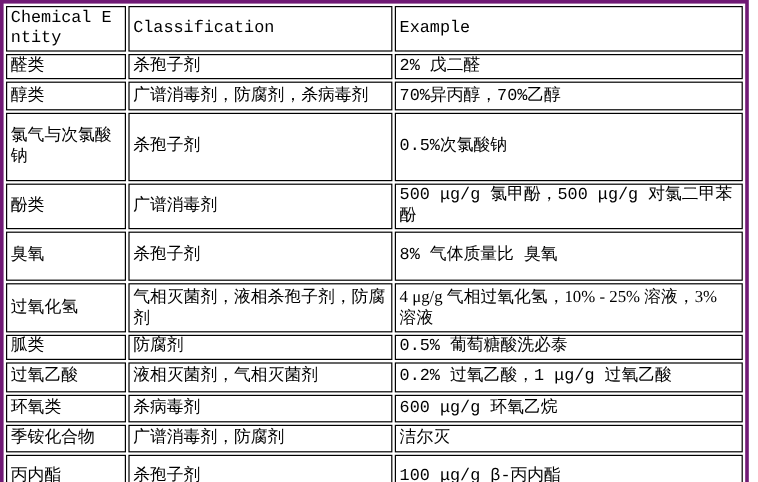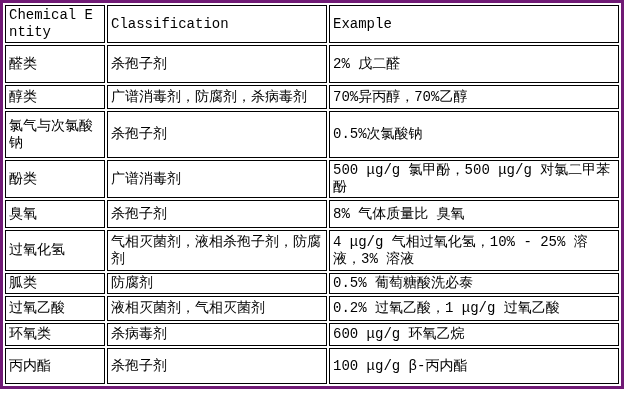--- a/index.html
+++ b/index.html
@@ -50,65 +50,70 @@
       <col class="c-example">
     </colgroup>
     <thead>
       <tr style="height:38px;">
         <th>Chemical Entity</th>
         <th>Classification</th>
         <th>Example</th>
       </tr>
     </thead>
     <tbody>
-      <tr style="height:38px;margin-left:28px;">
+      <tr style="height:21px;margin-left:28px;">
         <td>醛类</td>
         <td>杀孢子剂</td>
         <td>2% 戊二醛</td>
       </tr>
       <tr style="height:24px;">
         <td>醇类</td>
         <td>广谱消毒剂，防腐剂，杀病毒剂</td>
         <td>70%异丙醇，70%乙醇</td>
       </tr>
-      <tr style="height:47px;">
+      <tr style="height:57px;">
         <td>氯气与次氯酸钠</td>
         <td>杀孢子剂</td>
         <td>0.5%次氯酸钠</td>
       </tr>
       <tr style="height:38px;">
         <td>酚类</td>
         <td>广谱消毒剂</td>
         <td>500 μg/g 氯甲酚，500 μg/g 对氯二甲苯酚</td>
       </tr>
-      <tr style="height:28px;">
+      <tr style="height:41px;">
         <td>臭氧</td>
         <td>杀孢子剂</td>
         <td>8% 气体质量比 臭氧</td>
       </tr>
-      <tr style="height:41px;">
+      <tr style="height:41px;font-family:Liberation Serif, serif;">
         <td>过氧化氢</td>
         <td>气相灭菌剂，液相杀孢子剂，防腐剂</td>
         <td>4 μg/g 气相过氧化氢，10% - 25% 溶液，3% 溶液</td>
       </tr>
       <tr style="height:20px;">
         <td>胍类</td>
         <td>防腐剂</td>
         <td>0.5% 葡萄糖酸洗必泰</td>
       </tr>
       <tr style="height:25px;">
         <td>过氧乙酸</td>
         <td>液相灭菌剂，气相灭菌剂</td>
         <td>0.2% 过氧乙酸，1 μg/g 过氧乙酸</td>
       </tr>
       <tr style="height:23px;">
         <td>环氧类</td>
         <td>杀病毒剂</td>
         <td>600 μg/g 环氧乙烷</td>
       </tr>
+      <tr style="height:23px;">
+        <td>季铵化合物</td>
+        <td>广谱消毒剂，防腐剂</td>
+        <td>洁尔灭</td>
+      </tr>
       <tr style="height:36px;">
         <td>丙内酯</td>
         <td>杀孢子剂</td>
         <td>100 μg/g β-丙内酯</td>
       </tr>
     </tbody>
   </table>
 </div>
 
 </body></html>

